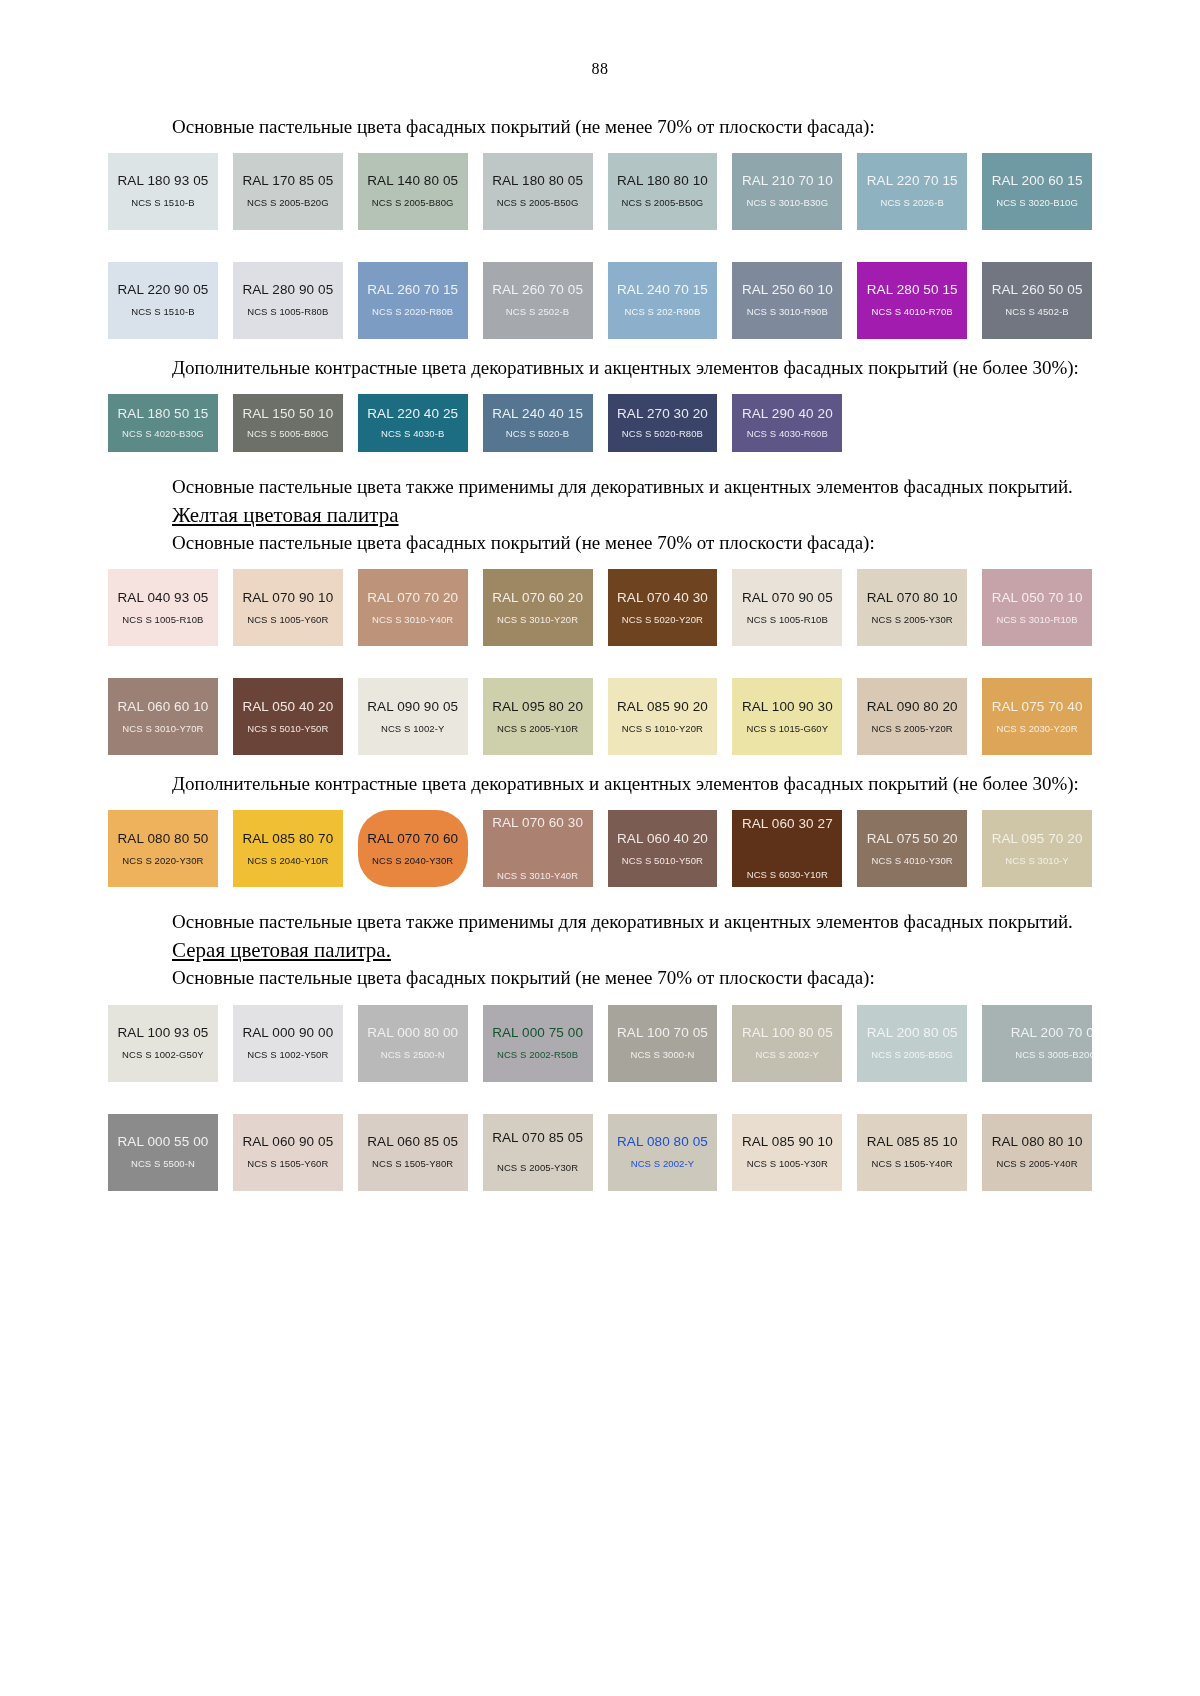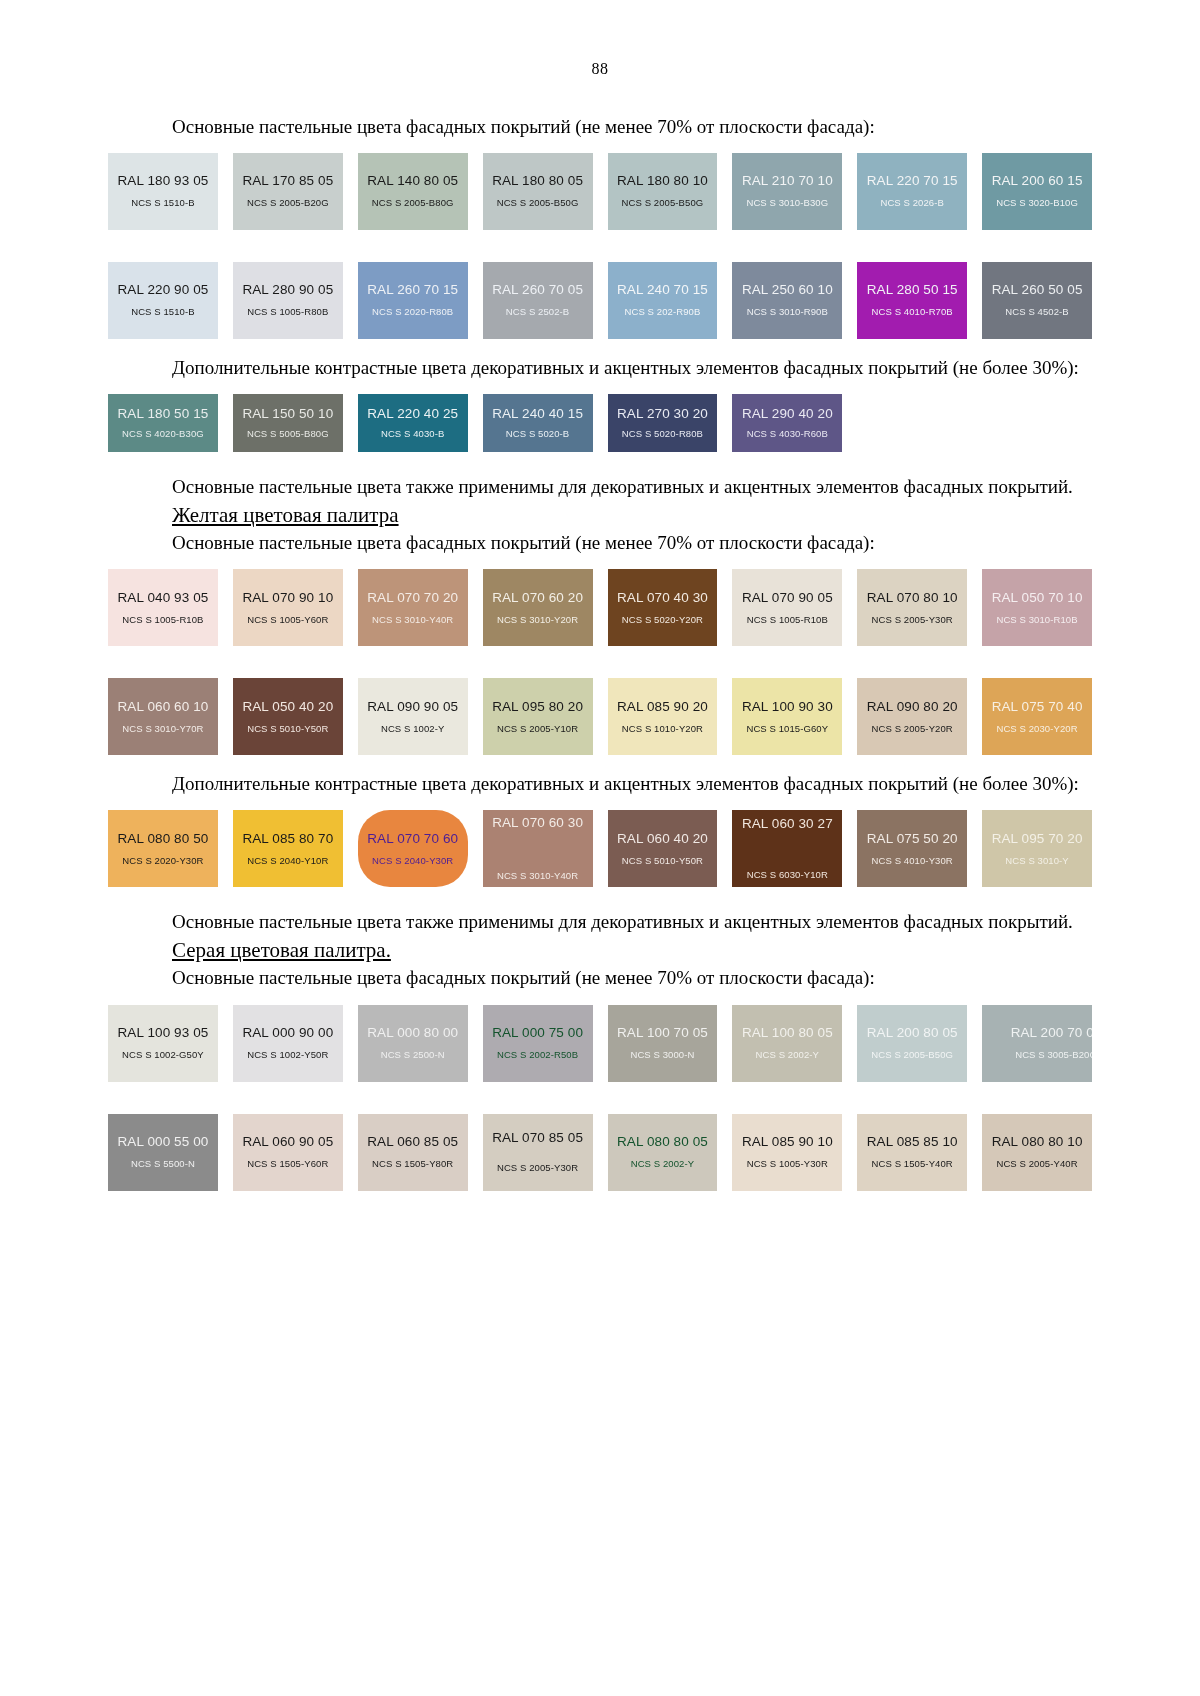--- a/index.html
+++ b/index.html
@@ -299,21 +299,21 @@
 
   <div class="swatch-grid">
     <div class="swatch" style="background-color: rgb(238, 178, 92); color: rgb(26, 26, 26);">
       <div class="ral">RAL 080 80 50</div>
       <div class="ncs">NCS S 2020-Y30R</div>
     </div>
     <div class="swatch" style="background-color: rgb(240, 191, 51); color: rgb(26, 26, 26);">
       <div class="ral">RAL 085 80 70</div>
       <div class="ncs">NCS S 2040-Y10R</div>
     </div>
-    <div class="swatch" style="background-color: rgb(232, 134, 63); color: #4c1d95; border-radius: 32px;">
+    <div class="swatch" style="background-color: rgb(232, 134, 63); color: #0f172a; border-radius: 32px;">
       <div class="ral">RAL 070 70 60</div>
       <div class="ncs">NCS S 2040-Y30R</div>
     </div>
     <div class="swatch" style="background-color: rgb(171, 130, 114); color: rgb(242, 235, 230); justify-content: space-between;">
       <div class="ral">RAL 070 60 30</div>
       <div class="ncs">NCS S 3010-Y40R</div>
     </div>
     <div class="swatch" style="background-color: rgb(123, 92, 82); color: rgb(240, 232, 228);">
       <div class="ral">RAL 060 40 20</div>
       <div class="ncs">NCS S 5010-Y50R</div>
@@ -387,21 +387,21 @@
       <div class="ncs">NCS S 1505-Y60R</div>
     </div>
     <div class="swatch" style="background-color: rgb(217, 206, 197); color: rgb(26, 26, 26);">
       <div class="ral">RAL 060 85 05</div>
       <div class="ncs">NCS S 1505-Y80R</div>
     </div>
     <div class="swatch" style="background-color: rgb(212, 205, 193); color: rgb(26, 26, 26); gap: 8px;">
       <div class="ral">RAL 070 85 05</div>
       <div class="ncs">NCS S 2005-Y30R</div>
     </div>
-    <div class="swatch" style="background-color: rgb(205, 200, 188); color: #14532d;">
+    <div class="swatch" style="background-color: rgb(205, 200, 188); color: #1d4ed8;">
       <div class="ral">RAL 080 80 05</div>
       <div class="ncs">NCS S 2002-Y</div>
     </div>
     <div class="swatch" style="background-color: rgb(233, 221, 207); color: rgb(26, 26, 26);">
       <div class="ral">RAL 085 90 10</div>
       <div class="ncs">NCS S 1005-Y30R</div>
     </div>
     <div class="swatch" style="background-color: rgb(222, 211, 195); color: rgb(26, 26, 26);">
       <div class="ral">RAL 085 85 10</div>
       <div class="ncs">NCS S 1505-Y40R</div>

